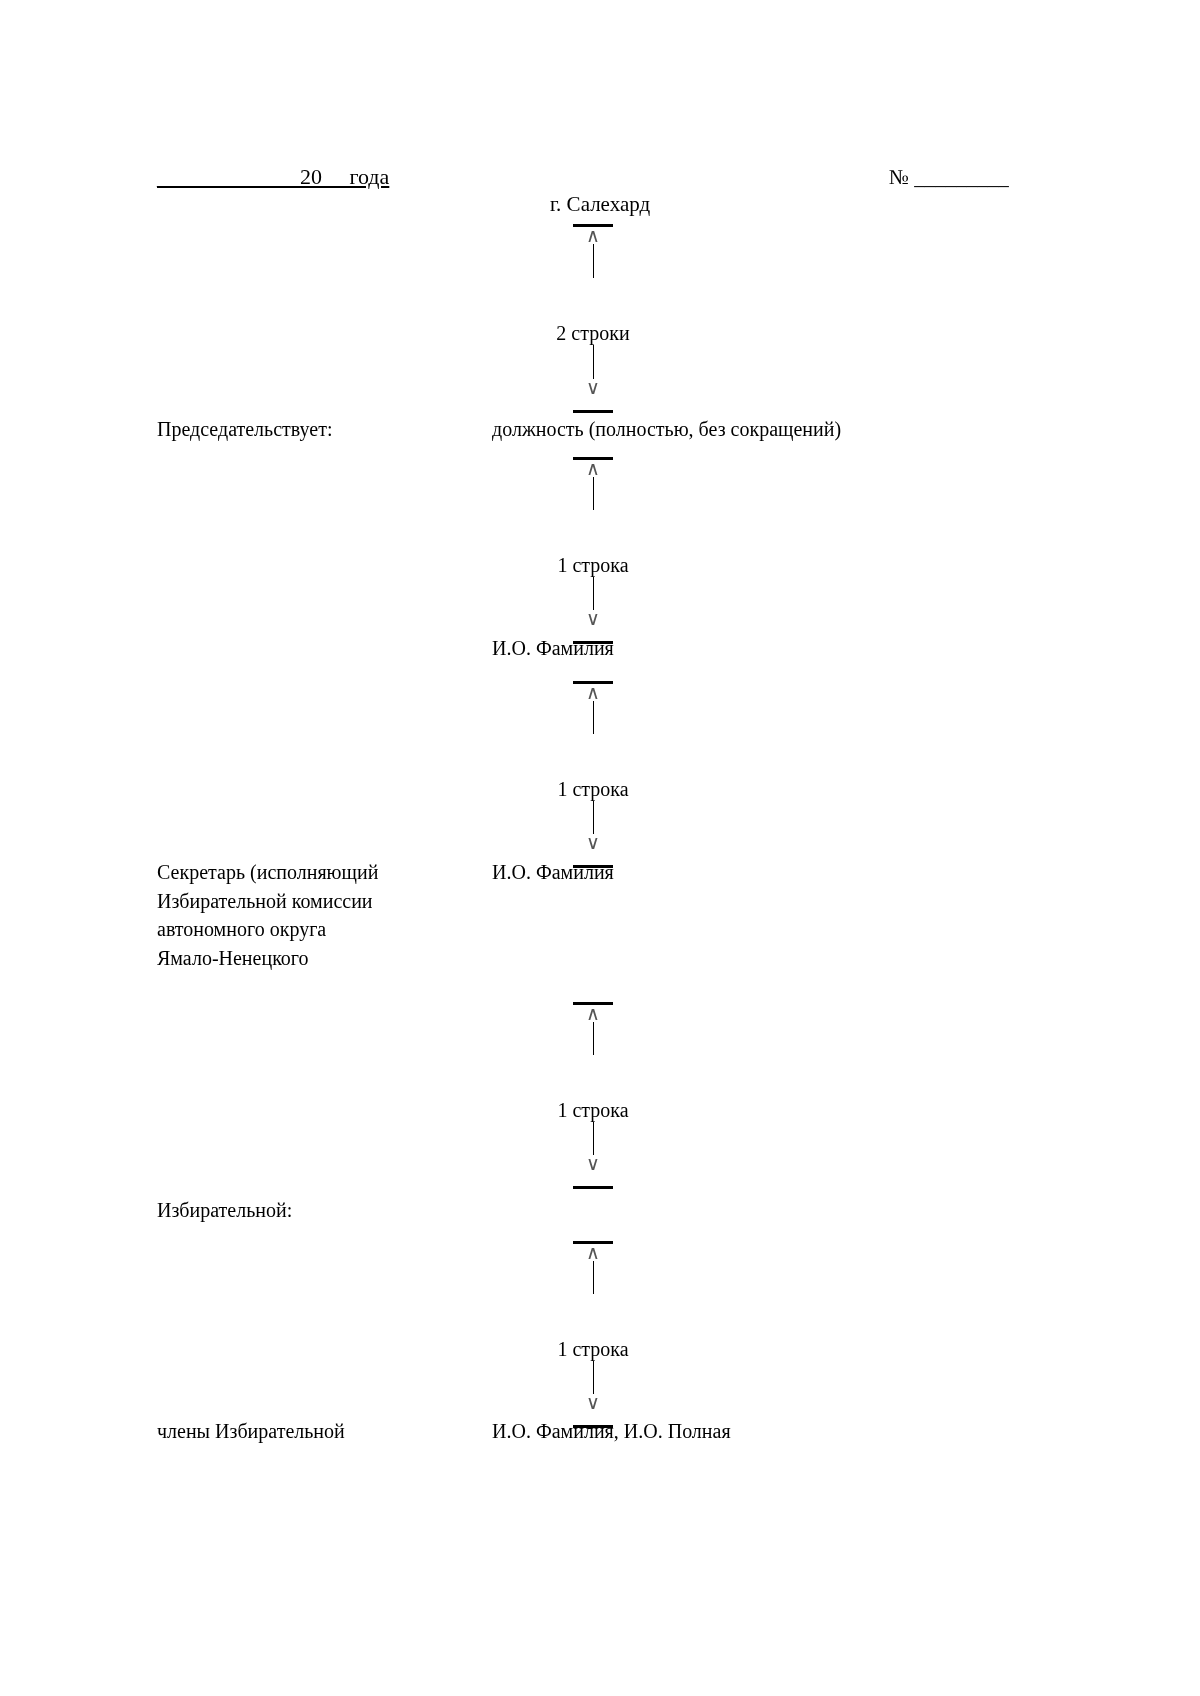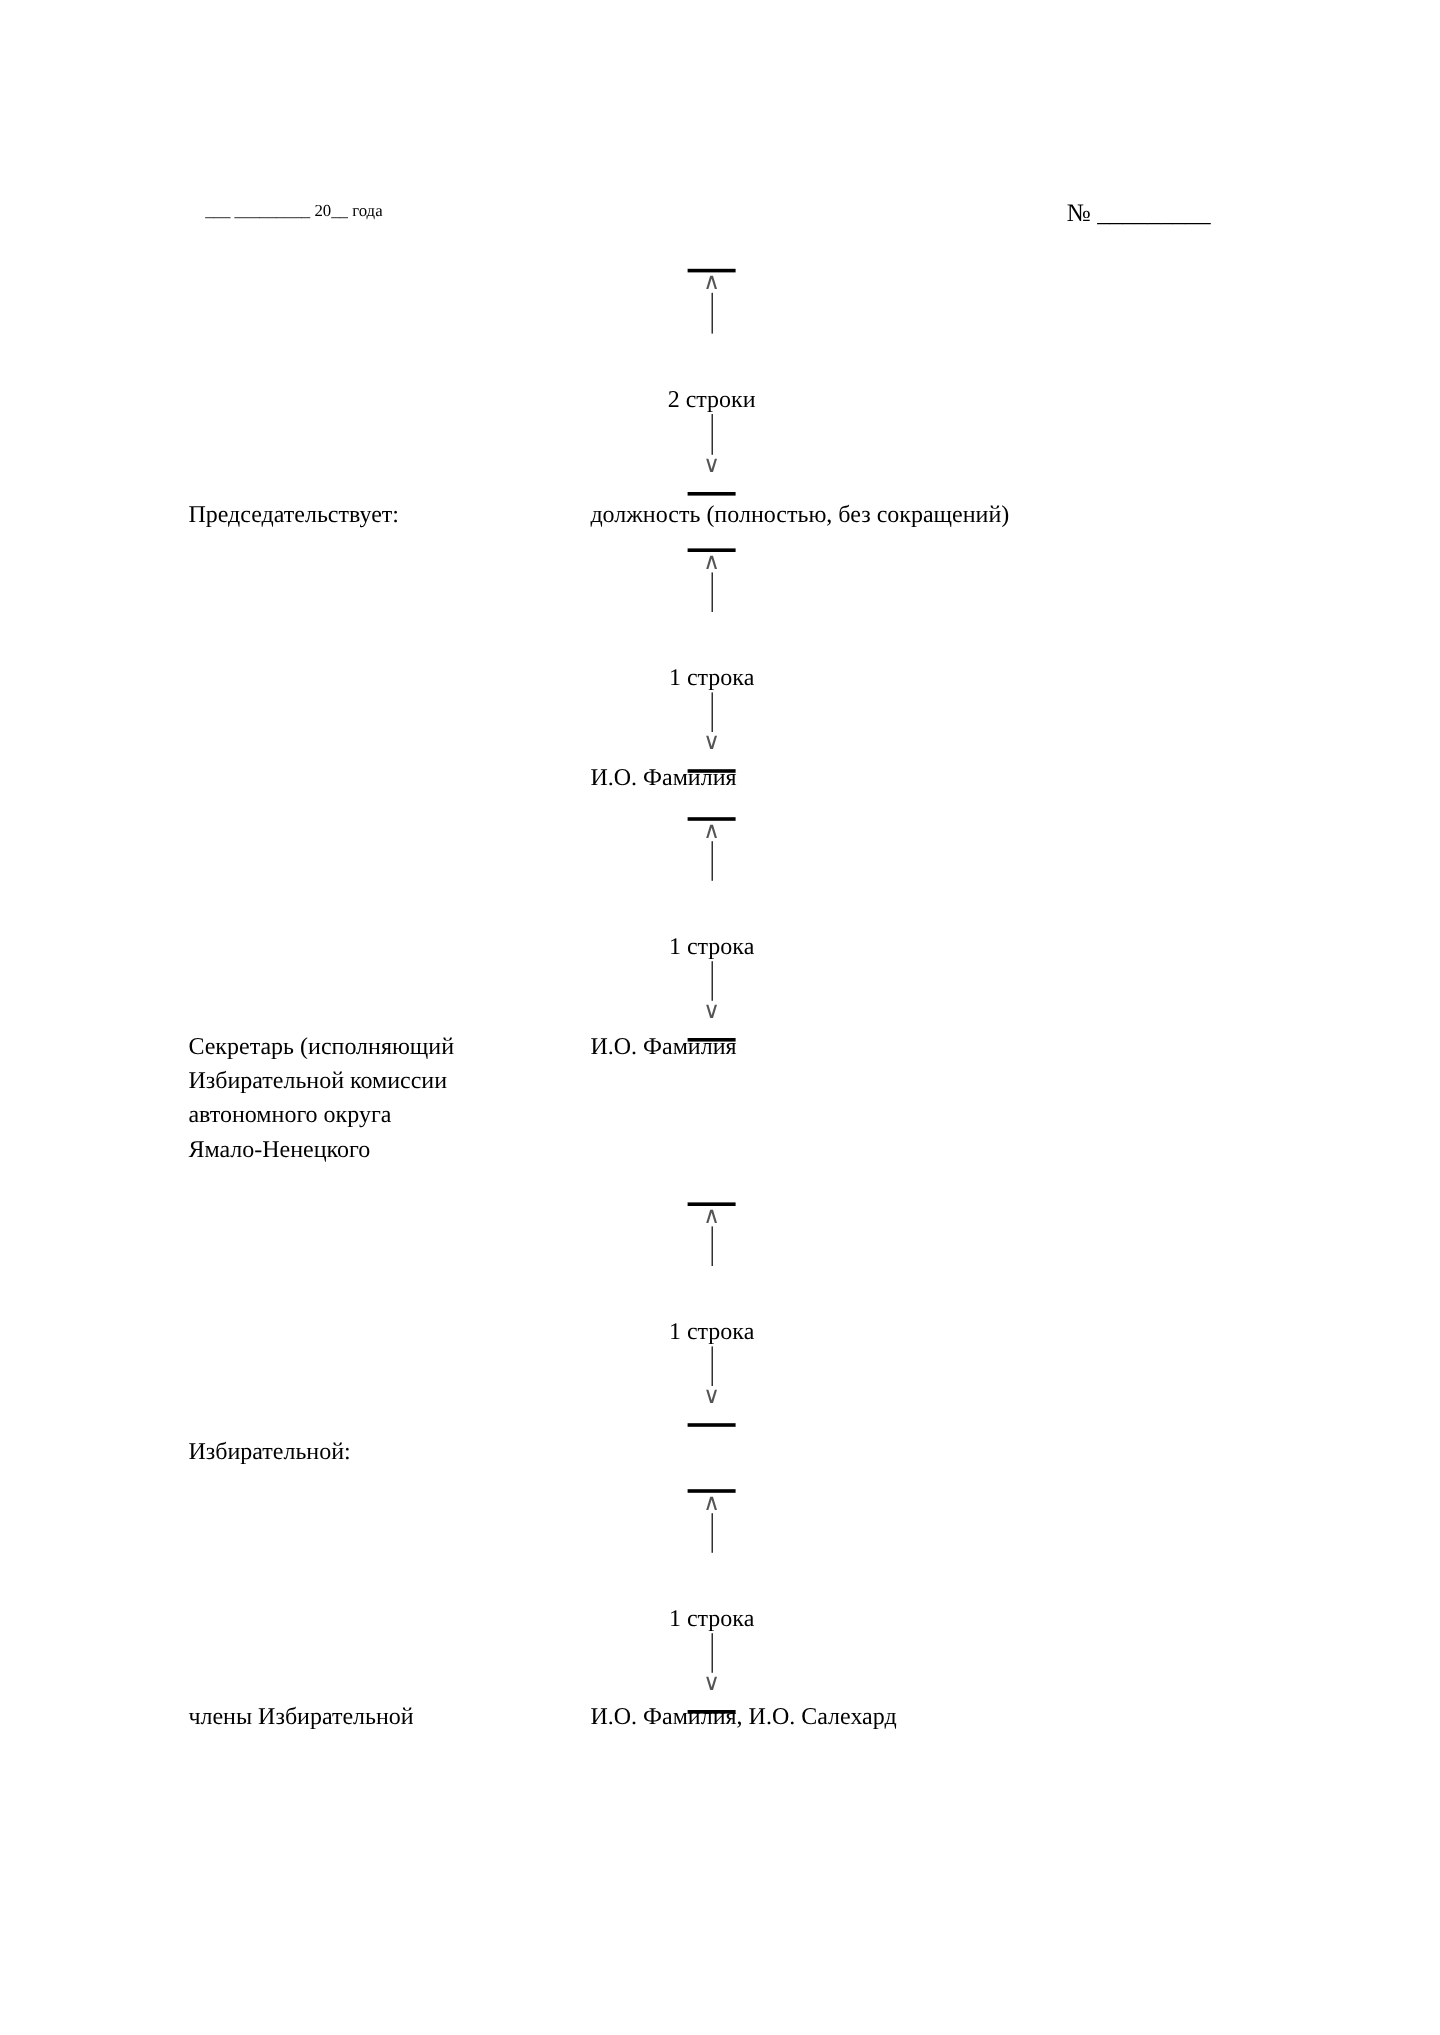--- a/index.html
+++ b/index.html
@@ -40,25 +40,26 @@
   
   .header-row {
     position: absolute;
     top: 163px;
     left: 0;
     width: 1200px;
     height: 30px;
   }
   .date-line {
     position: absolute;
-    left: 171px;
+    left: 157px;
     top: 0;
-    font-size: 14px;
+    font-size: 22px;
     line-height: 28px;
     white-space: pre;
+    text-decoration: underline;
   }
   .number-line {
     position: absolute;
     left: 889px;
     top: 0;
     font-size: 21px;
     line-height: 28px;
     white-space: pre;
     text-align: center;
   }
@@ -140,20 +141,21 @@
 <body>
 
 <div class="page">
 
 
   <div class="header-row">
     <span class="date-line">___ _________ 20__ года</span>
     <span class="number-line">№ _________</span>
   </div>
 
+  <div class="city-line">г. Салехард</div>
 
   <div class="spacer-marker" style="top: 224px;">
     <div class="stack">
       <span class="cap-bar"></span>
       <span class="arrow-head">∧</span>
       <span class="stem" style="height: 34px;"></span>
       <span class="marker-label">2 строки</span>
       <span class="stem" style="height: 34px;"></span>
       <span class="arrow-head">∨</span>
       <span class="cap-bar" style="margin-top: 14px;"></span>
@@ -228,16 +230,16 @@
       <span class="stem" style="height: 33px;"></span>
       <span class="marker-label">1 строка</span>
       <span class="stem" style="height: 33px;"></span>
       <span class="arrow-head">∨</span>
       <span class="cap-bar" style="margin-top: 14px;"></span>
     </div>
   </div>
 
   <div class="body-row" style="top: 1417px;">
     <div class="col-label">члены Избирательной</div>
-    <div class="col-value">И.О. Фамилия, И.О. Салехард</div>
+    <div class="col-value">И.О. Фамилия, И.О. Полная</div>
   </div>
 
 </div>
 
 </body></html>

